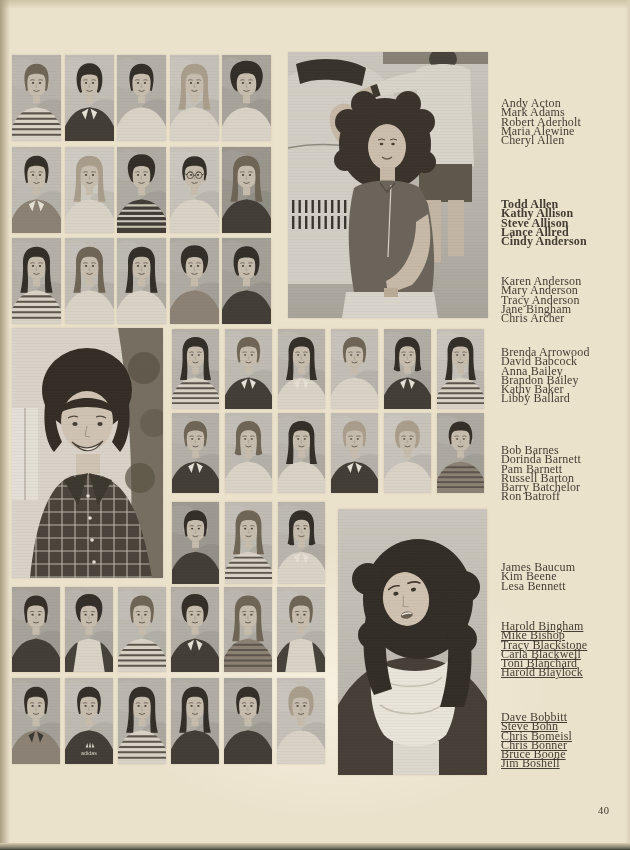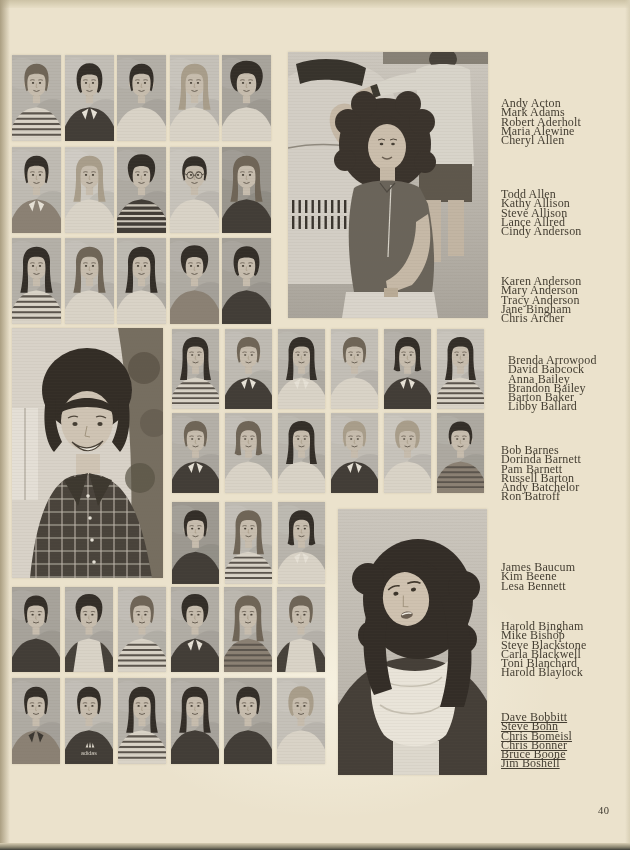--- a/index.html
+++ b/index.html
@@ -1361,59 +1361,59 @@
   </div>
 
 <div id="name-list">
     <div class="name-group" style="top: 99px;">
       <div>Andy Acton</div>
       <div>Mark Adams</div>
       <div>Robert Aderholt</div>
       <div>Maria Alewine</div>
       <div>Cheryl Allen</div>
     </div>
-    <div class="name-group" style="top: 190px;">
+    <div class="name-group" style="top: 200px; font-weight: bold;">
       <div>Todd Allen</div>
       <div>Kathy Allison</div>
       <div>Steve Allison</div>
       <div>Lance Allred</div>
       <div>Cindy Anderson</div>
     </div>
     <div class="name-group" style="top: 277px;">
       <div>Karen Anderson</div>
       <div>Mary Anderson</div>
       <div>Tracy Anderson</div>
       <div>Jane Bingham</div>
       <div>Chris Archer</div>
     </div>
-    <div class="name-group" style="top: 356px; margin-left: 7px;">
+    <div class="name-group" style="top: 348px;">
       <div>Brenda Arrowood</div>
       <div>David Babcock</div>
       <div>Anna Bailey</div>
       <div>Brandon Bailey</div>
-      <div>Barton Baker</div>
+      <div>Kathy Baker</div>
       <div>Libby Ballard</div>
     </div>
     <div class="name-group" style="top: 446px;">
       <div>Bob Barnes</div>
       <div>Dorinda Barnett</div>
       <div>Pam Barnett</div>
       <div>Russell Barton</div>
-      <div>Andy Batchelor</div>
+      <div>Barry Batchelor</div>
       <div>Ron Batroff</div>
     </div>
     <div class="name-group" style="top: 563px;">
       <div>James Baucum</div>
       <div>Kim Beene</div>
       <div>Lesa Bennett</div>
     </div>
-    <div class="name-group" style="top: 622px;">
+    <div class="name-group" style="top: 622px; text-decoration: underline;">
       <div>Harold Bingham</div>
       <div>Mike Bishop</div>
-      <div>Steve Blackstone</div>
+      <div>Tracy Blackstone</div>
       <div>Carla Blackwell</div>
       <div>Toni Blanchard</div>
       <div>Harold Blaylock</div>
     </div>
     <div class="name-group" style="top: 713px; text-decoration: underline;">
       <div>Dave Bobbitt</div>
       <div>Steve Bohn</div>
       <div>Chris Bomeisl</div>
       <div>Chris Bonner</div>
       <div>Bruce Boone</div>

